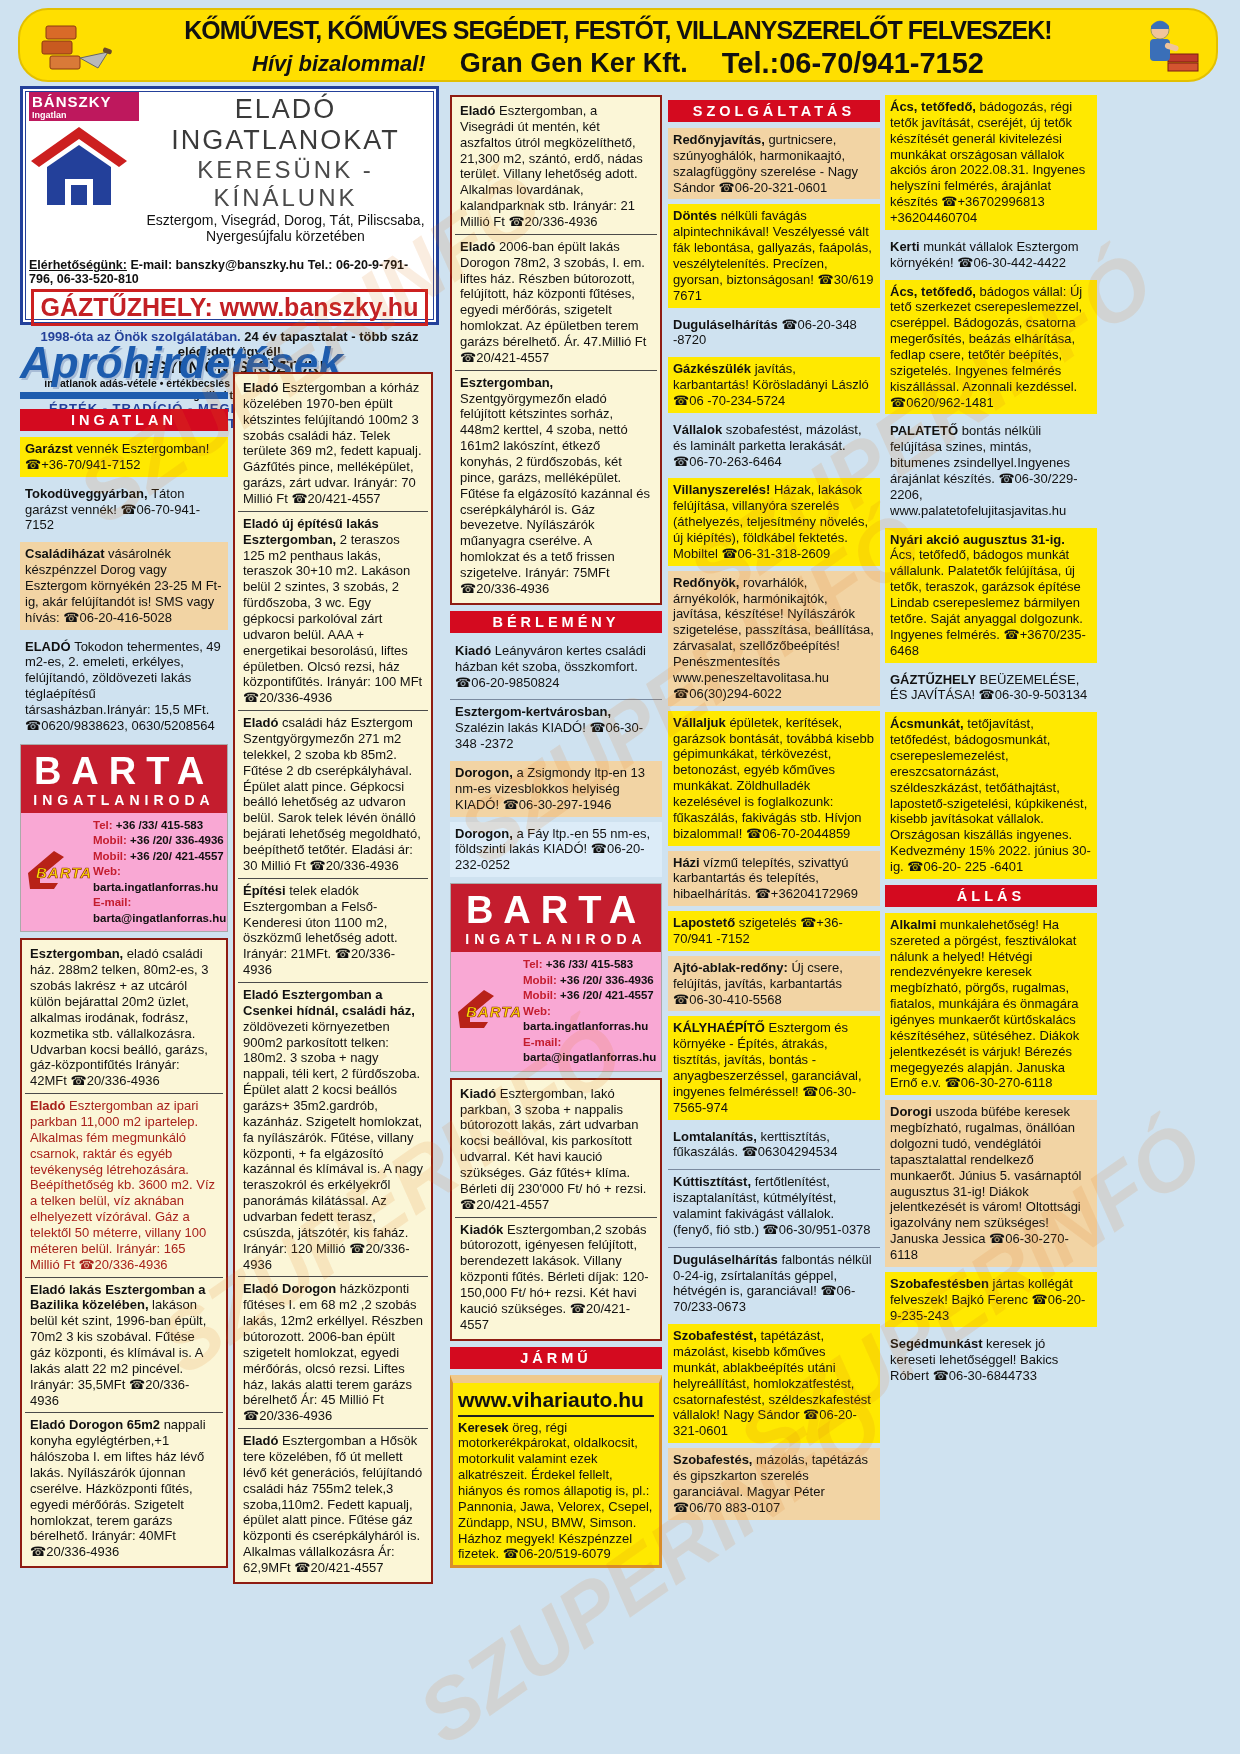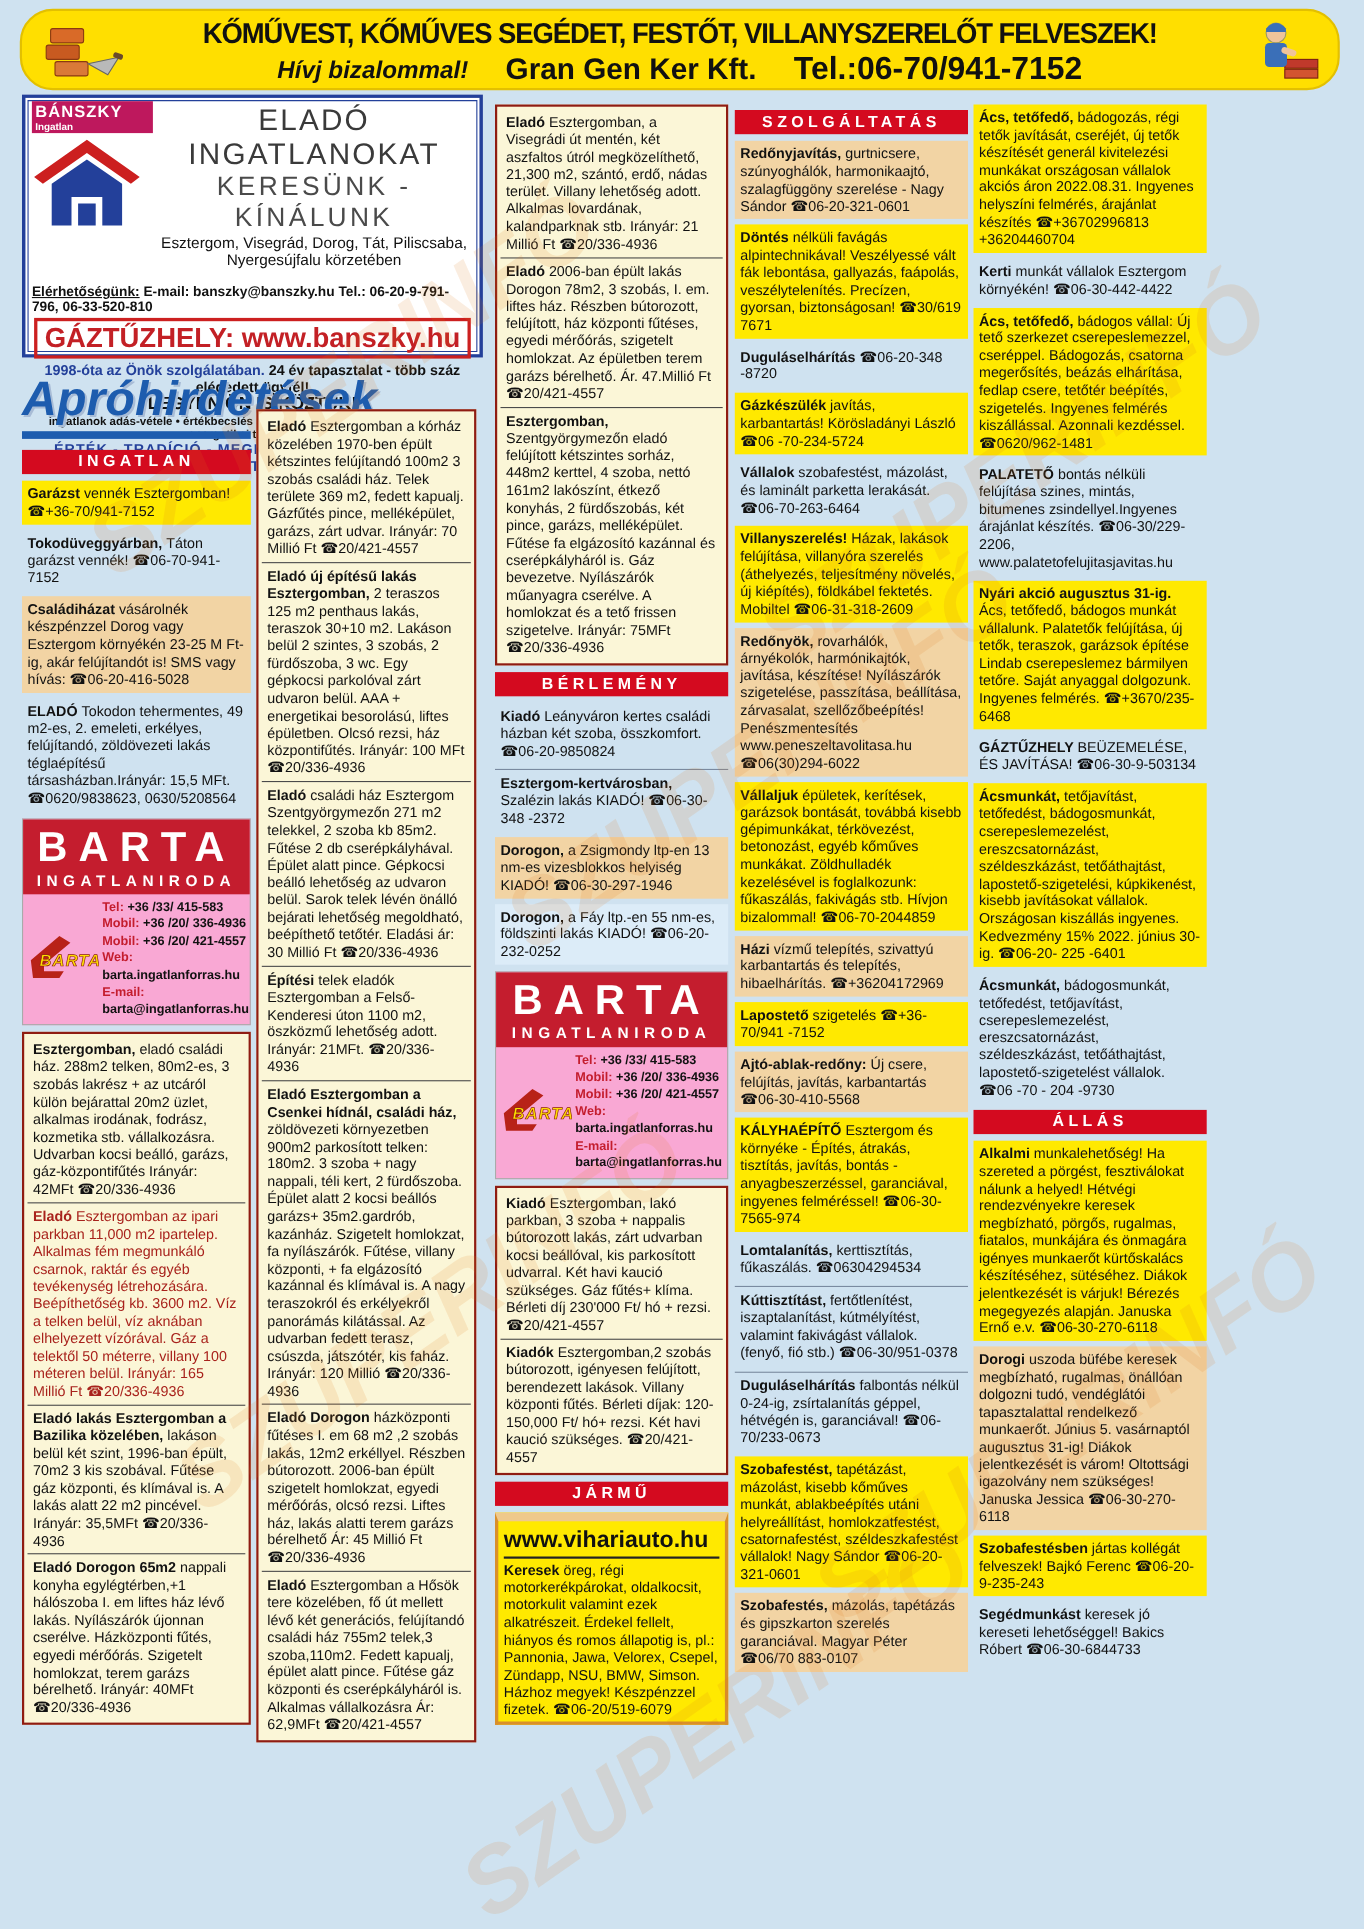--- a/index.html
+++ b/index.html
@@ -254,21 +254,20 @@
       </div>
       <div class="column" style="left: 885px; top: 95px; width: 212px;">
         <div class="ads">
           <div class="ad yellow"><b>Ács, tetőfedő, </b>bádogozás, régi tetők javítását, cseréjét, új tetők készítését generál kivitelezési munkákat országosan vállalok akciós áron 2022.08.31. Ingyenes helyszíni felmérés, árajánlat készítés ☎+36702996813 +36204460704</div>
           <div class="ad plain"><b>Kerti </b>munkát vállalok Esztergom környékén! ☎06-30-442-4422</div>
           <div class="ad yellow"><b>Ács, tetőfedő, </b>bádogos vállal: Új tető szerkezet cserepeslemezzel, cseréppel. Bádogozás, csatorna megerősítés, beázás elhárítása, fedlap csere, tetőtér beépítés, szigetelés. Ingyenes felmérés kiszállással. Azonnali kezdéssel. ☎0620/962-1481</div>
           <div class="ad plain"><b>PALATETŐ </b>bontás nélküli felújítása szines, mintás, bitumenes zsindellyel.Ingyenes árajánlat készítés. ☎06-30/229-2206, www.palatetofelujitasjavitas.hu</div>
           <div class="ad yellow"><b>Nyári akció augusztus 31-ig. </b>Ács, tetőfedő, bádogos munkát vállalunk. Palatetők felújítása, új tetők, teraszok, garázsok építése Lindab cserepeslemez bármilyen tetőre. Saját anyaggal dolgozunk. Ingyenes felmérés. ☎+3670/235-6468</div>
           <div class="ad plain"><b>GÁZTŰZHELY </b>BEÜZEMELÉSE, ÉS JAVÍTÁSA! ☎06-30-9-503134</div>
           <div class="ad yellow"><b>Ácsmunkát, </b>tetőjavítást, tetőfedést, bádogosmunkát, cserepeslemezelést, ereszcsatornázást, széldeszkázást, tetőáthajtást, lapostető-szigetelési, kúpkikenést, kisebb javításokat vállalok. Országosan kiszállás ingyenes. Kedvezmény 15% 2022. június 30-ig. ☎06-20- 225 -6401</div>
-          <div class="ad plain"><b>Ácsmunkát, </b>bádogosmunkát, tetőfedést, tetőjavítást, cserepeslemezelést, ereszcsatornázást, széldeszkázást, tetőáthajtást, lapostető-szigetelést vállalok. ☎06 -70 - 204 -9730</div>
         </div>
         <div class="section-bar">ÁLLÁS</div>
         <div class="ads">
           <div class="ad yellow"><b>Alkalmi </b>munkalehetőség! Ha szereted a pörgést, fesztiválokat nálunk a helyed! Hétvégi rendezvényekre keresek megbízható, pörgős, rugalmas, fiatalos, munkájára és önmagára igényes munkaerőt kürtőskalács készítéséhez, sütéséhez. Diákok jelentkezését is várjuk! Bérezés megegyezés alapján. Januska Ernő e.v. ☎06-30-270-6118</div>
           <div class="ad tan"><b>Dorogi </b>uszoda büfébe keresek megbízható, rugalmas, önállóan dolgozni tudó, vendéglátói tapasztalattal rendelkező munkaerőt. Június 5. vasárnaptól augusztus 31-ig! Diákok jelentkezését is várom! Oltottsági igazolvány nem szükséges! Januska Jessica ☎06-30-270-6118</div>
           <div class="ad yellow"><b>Szobafestésben </b>jártas kollégát felveszek! Bajkó Ferenc ☎06-20-9-235-243</div>
           <div class="ad plain"><b>Segédmunkást </b>keresek jó kereseti lehetőséggel! Bakics Róbert ☎06-30-6844733</div>
         </div>
       </div>
     </div>

